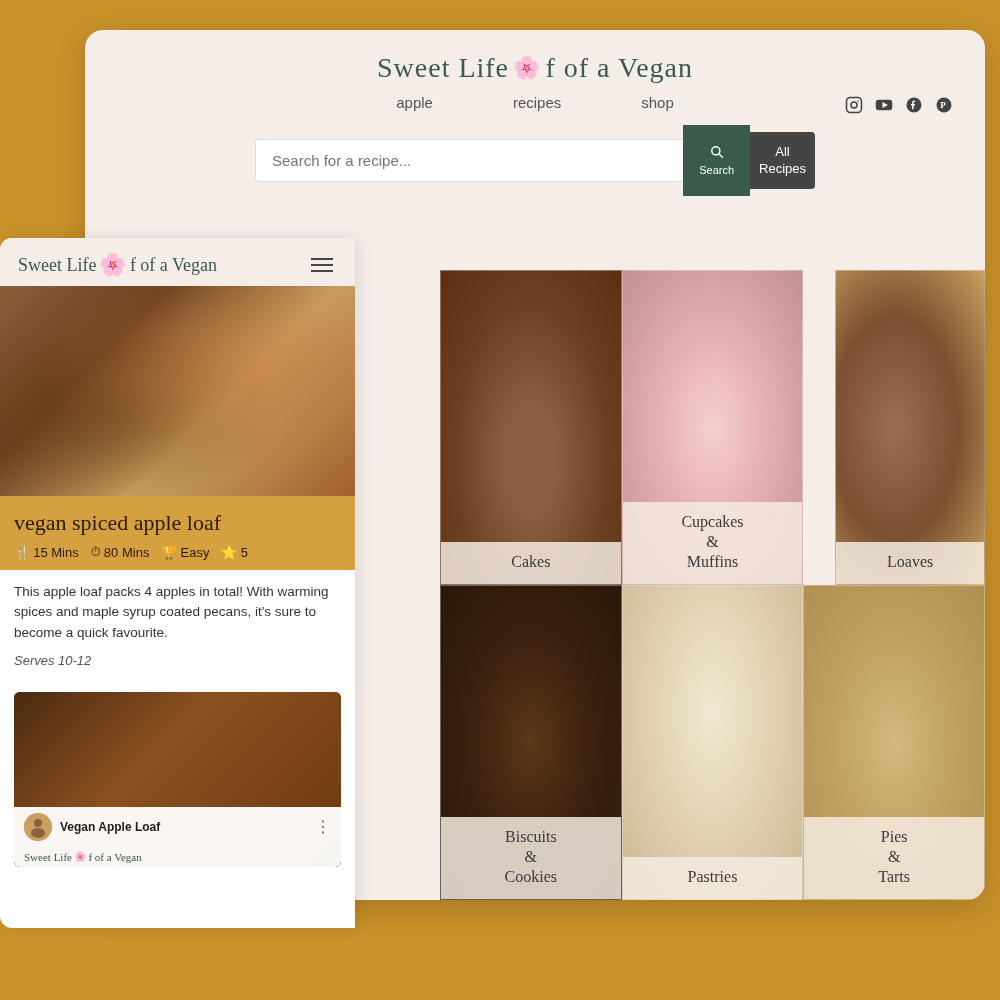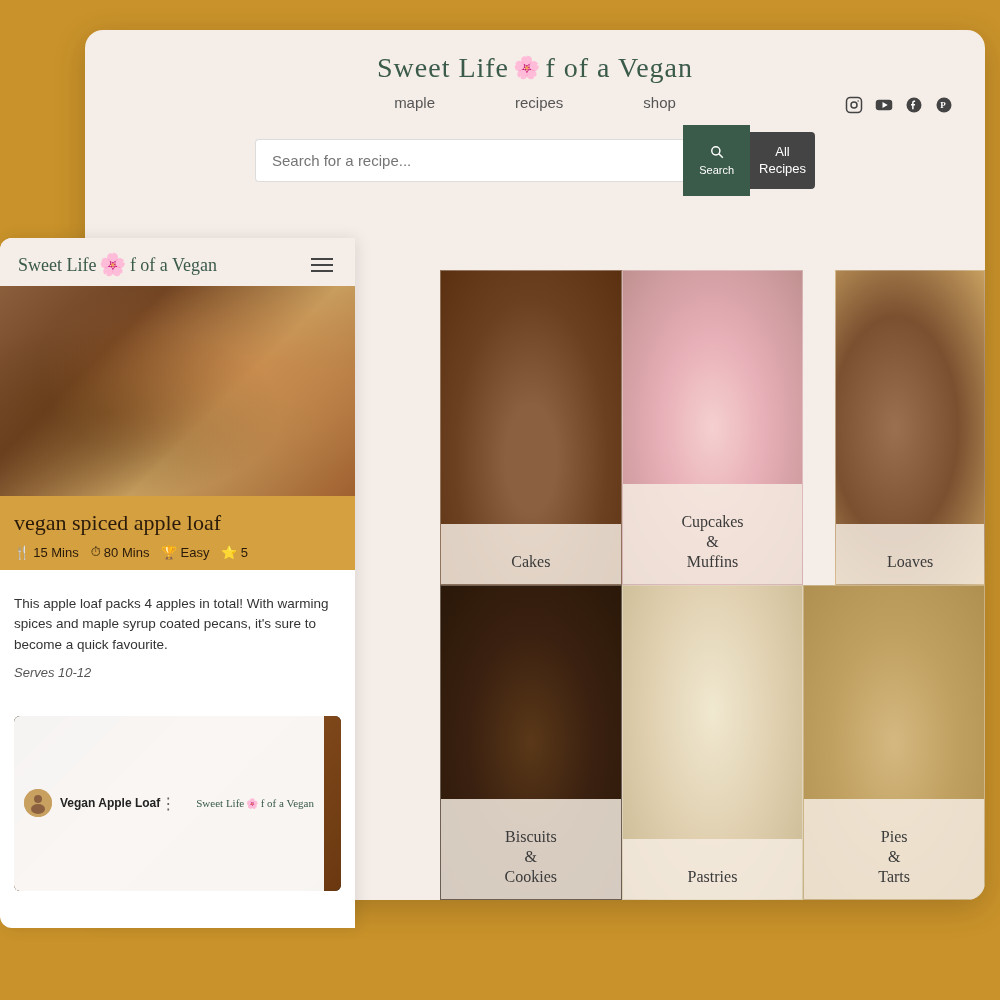--- a/index.html
+++ b/index.html
@@ -223,21 +223,21 @@
       align-items: center;
       gap: 3px;
     }
 
     .meta-icon {
       font-size: 13px;
     }
 
     .recipe-description-section {
       background: #fff;
-      padding: 24px 14px;
+      padding: 12px 14px;
     }
 
     .recipe-description {
       font-size: 13.5px;
       color: #333;
       line-height: 1.5;
       font-family: Arial, sans-serif;
       margin-bottom: 10px;
     }
 
@@ -264,20 +264,22 @@
       height: 100%;
       background: linear-gradient(135deg, #4a2a10 0%, #8b5020 40%, #6a3810 100%);
       position: absolute;
       inset: 0;
     }
 
     .video-overlay {
       position: absolute;
       inset: 0;
       display: flex;
+      flex-direction: column;
+      justify-content: flex-end;
     }
 
     .video-top-bar {
       background: rgba(255,255,255,0.95);
       padding: 6px 10px;
       display: flex;
       align-items: center;
       justify-content: space-between;
     }
 
@@ -433,41 +435,41 @@
         radial-gradient(ellipse at 50% 50%, #d4b880 0%, #c0a060 50%, #b09050 100%);
     }
 
     .cell-label {
       position: absolute;
       bottom: 0;
       left: 0;
       right: 0;
       background: rgba(245, 235, 225, 0.85);
       text-align: center;
-      padding: 28px 6px 12px;
+      padding: 10px 6px 12px;
       font-size: 16px;
       color: #3a3a3a;
       font-family: Georgia, serif;
       line-height: 1.25;
     }
   </style>
 </head>
 <body>
 
 <div class="back-panel">
 
   <div class="back-panel-header">
     <div class="site-title-back">
       <span>Sweet Life </span>
       <span class="sunflower-icon">🌸</span>
       <span>f of a Vegan</span>
     </div>
 
     <nav class="nav-back">
-      <a href="#">maple</a>
+      <a href="#">apple</a>
       <a href="#">recipes</a>
       <a href="#">shop</a>
       <div class="social-icons-back">
         <span class="social-icon">
           <svg width="18" height="18" viewBox="0 0 24 24" fill="none" stroke="#444" stroke-width="2">
               <rect x="2" y="2" width="20" height="20" rx="5"></rect>
               <circle cx="12" cy="12" r="4"></circle>
               <circle cx="17.5" cy="6.5" r="1" fill="#444" stroke="none"></circle>
             </svg>
         </span>

